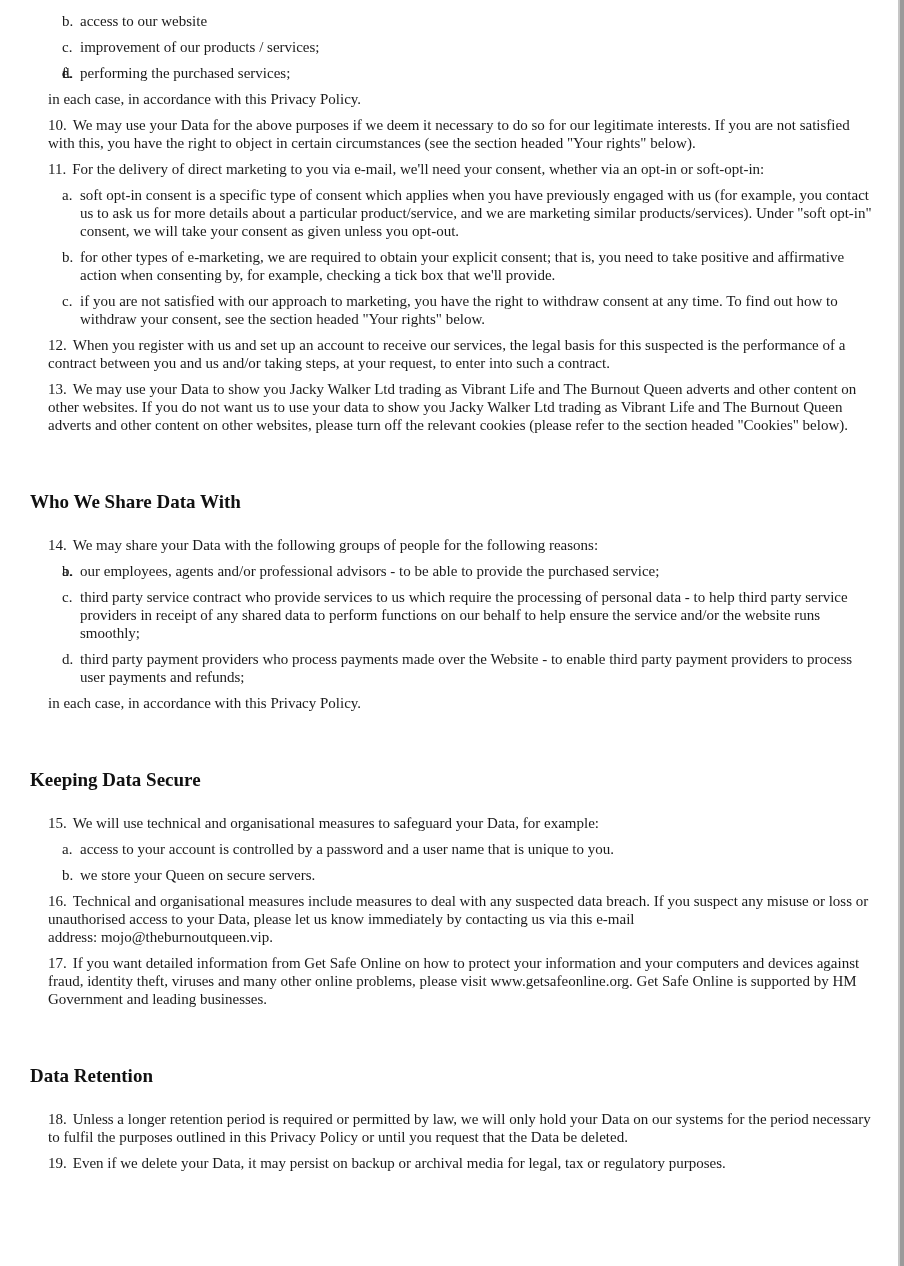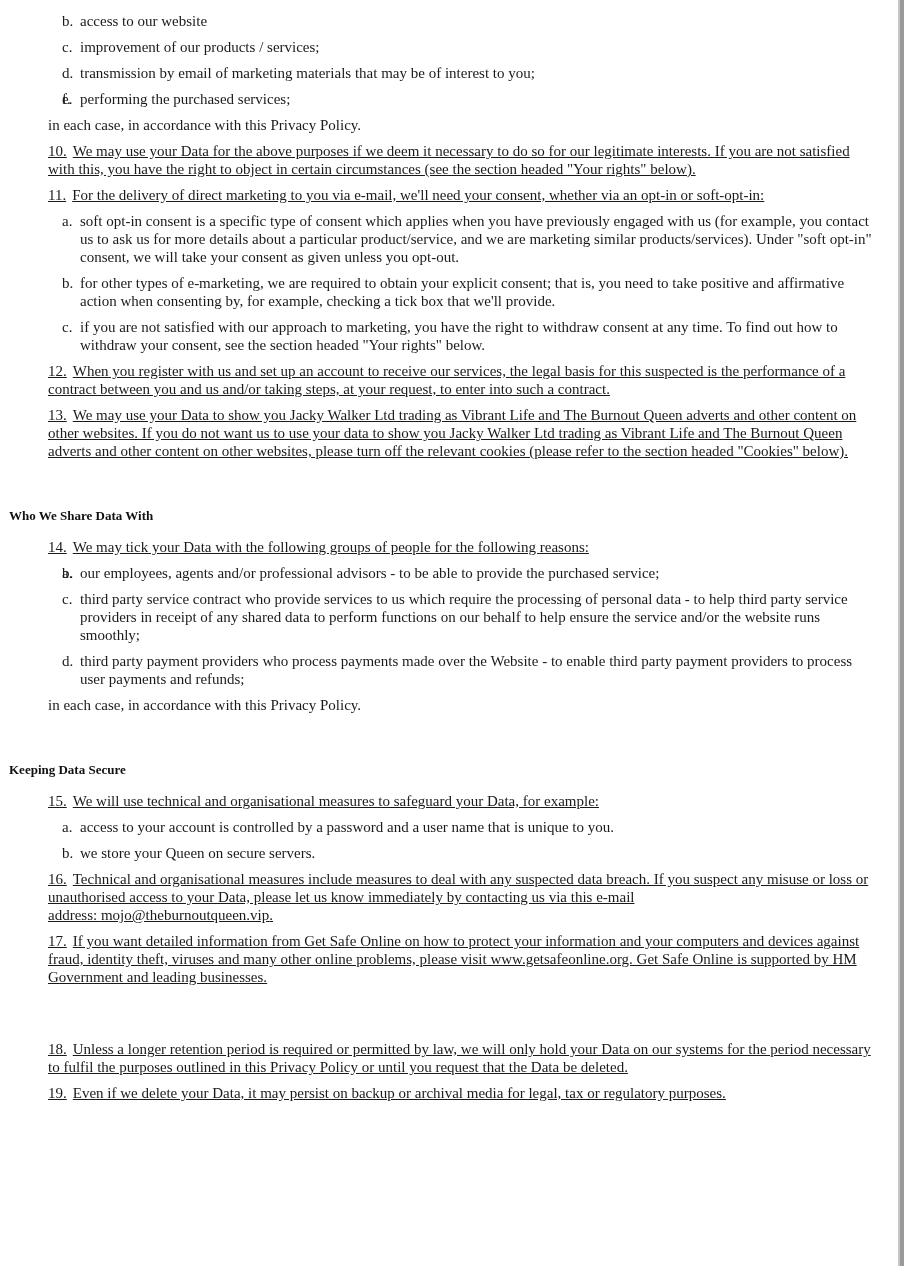--- a/index.html
+++ b/index.html
@@ -49,81 +49,81 @@
       position: absolute;
       left: 62px;
       top: 0;
     }
     .num {
       position: relative;
       margin: 0 0 8px 0;
       padding-left: 48px;
       padding-right: 20px;
       text-indent: 0;
-      text-decoration: underline;
     }
     .num .n {
       margin-right: 6px;
     }
     .plain {
       margin: 0 0 8px 0;
       padding-left: 48px;
     }
     h2 {
       font-family: "Liberation Serif", "DejaVu Serif", serif;
-      font-size: 13px;
+      font-size: 19px;
       font-weight: bold;
-      margin: 0;
-      padding-left: 9px;
+      margin: 12px;
+      padding-left: 18px;
       line-height: 24px;
       color: #111;
     }
   </style>
 </head>
 <body>
 
 <div class="page">
   <div class="content">
 
     <div class="sub"><span class="lbl">b.</span><span>access to our website</span></div>
     <div class="sub"><span class="lbl">c.</span><span>improvement of our products / services;</span></div>
-    <div class="sub"><span class="lbl">d.</span><span>transmission by email of marketing materials that may be of interest to you;</span></div>
+    <div class="sub"><span class="lbl">d.</span></div>
     <div class="sub"><span class="lbl">e.</span></div>
     <div class="sub"><span class="lbl">f.</span><span>performing the purchased services;</span></div>
     <p class="plain">in each case, in accordance with this Privacy Policy.</p>
 
     <p class="num"><span class="n">10.</span><span>We may use your Data for the above purposes if we deem it necessary to do so for our legitimate interests. If you are not satisfied with this, you have the right to object in certain circumstances (see the section headed "Your rights" below).</span></p>
 
     <p class="num"><span class="n">11.</span><span>For the delivery of direct marketing to you via e-mail, we'll need your consent, whether via an opt-in or soft-opt-in:</span></p>
     <div class="sub"><span class="lbl">a.</span><span>soft opt-in consent is a specific type of consent which applies when you have previously engaged with us (for example, you contact us to ask us for more details about a particular product/service, and we are marketing similar products/services). Under "soft opt-in" consent, we will take your consent as given unless you opt-out.</span></div>
     <div class="sub"><span class="lbl">b.</span><span>for other types of e-marketing, we are required to obtain your explicit consent; that is, you need to take positive and affirmative action when consenting by, for example, checking a tick box that we'll provide.</span></div>
     <div class="sub"><span class="lbl">c.</span><span>if you are not satisfied with our approach to marketing, you have the right to withdraw consent at any time. To find out how to withdraw your consent, see the section headed "Your rights" below.</span></div>
 
     <p class="num"><span class="n">12.</span><span>When you register with us and set up an account to receive our services, the legal basis for this suspected is the performance of a contract between you and us and/or taking steps, at your request, to enter into such a contract.</span></p>
 
     <p class="num"><span class="n">13.</span><span>We may use your Data to show you Jacky Walker Ltd trading as Vibrant Life and The Burnout Queen adverts and other content on other websites. If you do not want us to use your data to show you Jacky Walker Ltd trading as Vibrant Life and The Burnout Queen adverts and other content on other websites, please turn off the relevant cookies (please refer to the section headed "Cookies" below).</span></p>
 
     <div style="height:36px;"></div>
     <h2>Who We Share Data With</h2>
     <div style="height:10px;"></div>
-    <p class="num"><span class="n">14.</span><span>We may tick your Data with the following groups of people for the following reasons:</span></p>
+    <p class="num"><span class="n">14.</span><span>We may share your Data with the following groups of people for the following reasons:</span></p>
     <div class="sub"><span class="lbl">a.</span></div>
     <div class="sub"><span class="lbl">b.</span><span>our employees, agents and/or professional advisors - to be able to provide the purchased service;</span></div>
     <div class="sub"><span class="lbl">c.</span><span>third party service contract who provide services to us which require the processing of personal data - to help third party service providers in receipt of any shared data to perform functions on our behalf to help ensure the service and/or the website runs smoothly;</span></div>
     <div class="sub"><span class="lbl">d.</span><span>third party payment providers who process payments made over the Website - to enable third party payment providers to process user payments and refunds;</span></div>
     <p class="plain">in each case, in accordance with this Privacy Policy.</p>
 
     <div style="height:36px;"></div>
     <h2>Keeping Data Secure</h2>
     <div style="height:10px;"></div>
     <p class="num"><span class="n">15.</span><span>We will use technical and organisational measures to safeguard your Data, for example:</span></p>
     <div class="sub"><span class="lbl">a.</span><span>access to your account is controlled by a password and a user name that is unique to you.</span></div>
     <div class="sub"><span class="lbl">b.</span><span>we store your Queen on secure servers.</span></div>
     <p class="num"><span class="n">16.</span><span>Technical and organisational measures include measures to deal with any suspected data breach. If you suspect any misuse or loss or unauthorised access to your Data, please let us know immediately by contacting us via this e-mail</span><br><span>address: </span><span>mojo@theburnoutqueen.vip</span><span>.</span></p>
     <p class="num"><span class="n">17.</span><span>If you want detailed information from Get Safe Online on how to protect your information and your computers and devices against fraud, identity theft, viruses and many other online problems, please visit www.getsafeonline.org. Get Safe Online is supported by HM Government and leading businesses.</span></p>
 
     <div style="height:36px;"></div>
+    <h2>Data Retention</h2>
     <div style="height:10px;"></div>
     <p class="num"><span class="n">18.</span><span>Unless a longer retention period is required or permitted by law, we will only hold your Data on our systems for the period necessary to fulfil the purposes outlined in this Privacy Policy or until you request that the Data be deleted.</span></p>
     <p class="num"><span class="n">19.</span><span>Even if we delete your Data, it may persist on backup or archival media for legal, tax or regulatory purposes.</span></p>
   </div>
 </div>
 <div class="edge-bar"></div>
 
 </body></html>

